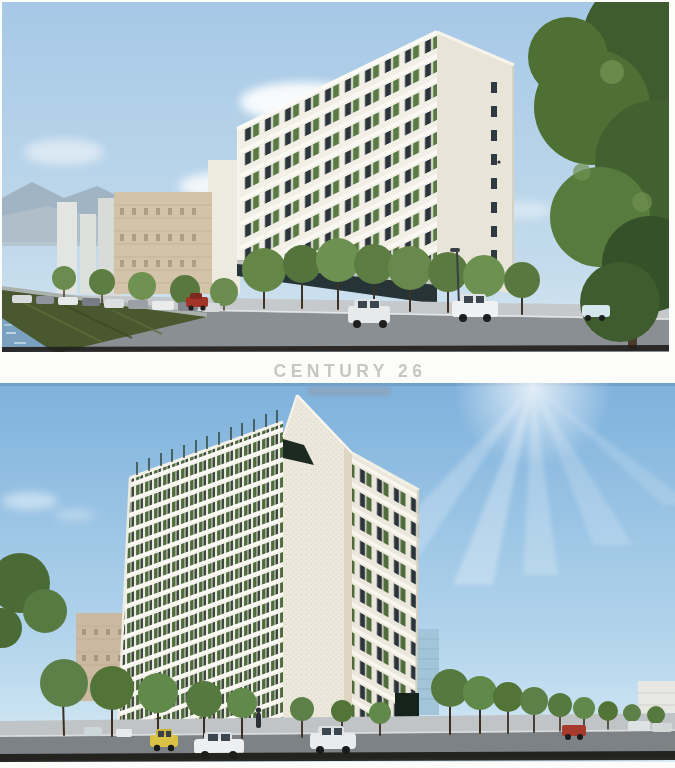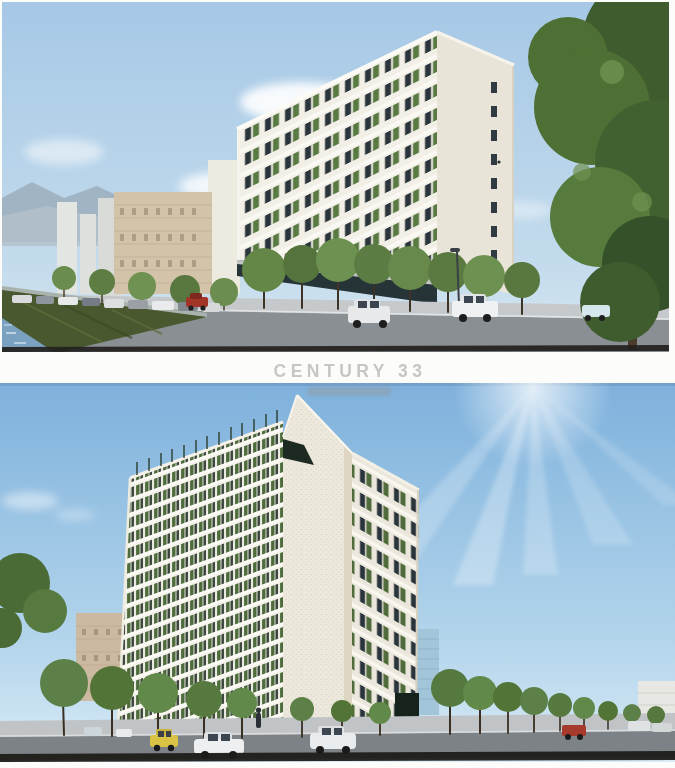--- a/index.html
+++ b/index.html
@@ -246,21 +246,21 @@
             <circle cx="600" cy="316" r="3" fill="#1e1e1e"></circle>
         </g>
       </g>
 
       <circle cx="497" cy="160" r="1.6" fill="#2a2a2a"></circle>
       <polygon points="0,345 667,343 667,349 0,350" fill="#22211e" opacity="0.92"></polygon>
     </svg>
   </figure>
 
   <div class="watermark">
-    <span class="brand">CENTURY 33</span>
+    <span class="brand">CENTURY 26</span>
   </div>
   <span class="subtext-blur"></span>
 
   <figure class="photo photo-2">
     <svg width="675" height="379" viewBox="0 0 675 379">
       <defs>
         <linearGradient id="sky2" x1="0" y1="0" x2="0" y2="1">
           <stop offset="0" stop-color="#7eb1dc"></stop>
             <stop offset="0.7" stop-color="#b5d6ec"></stop>
             <stop offset="1" stop-color="#d9ebf6"></stop>

